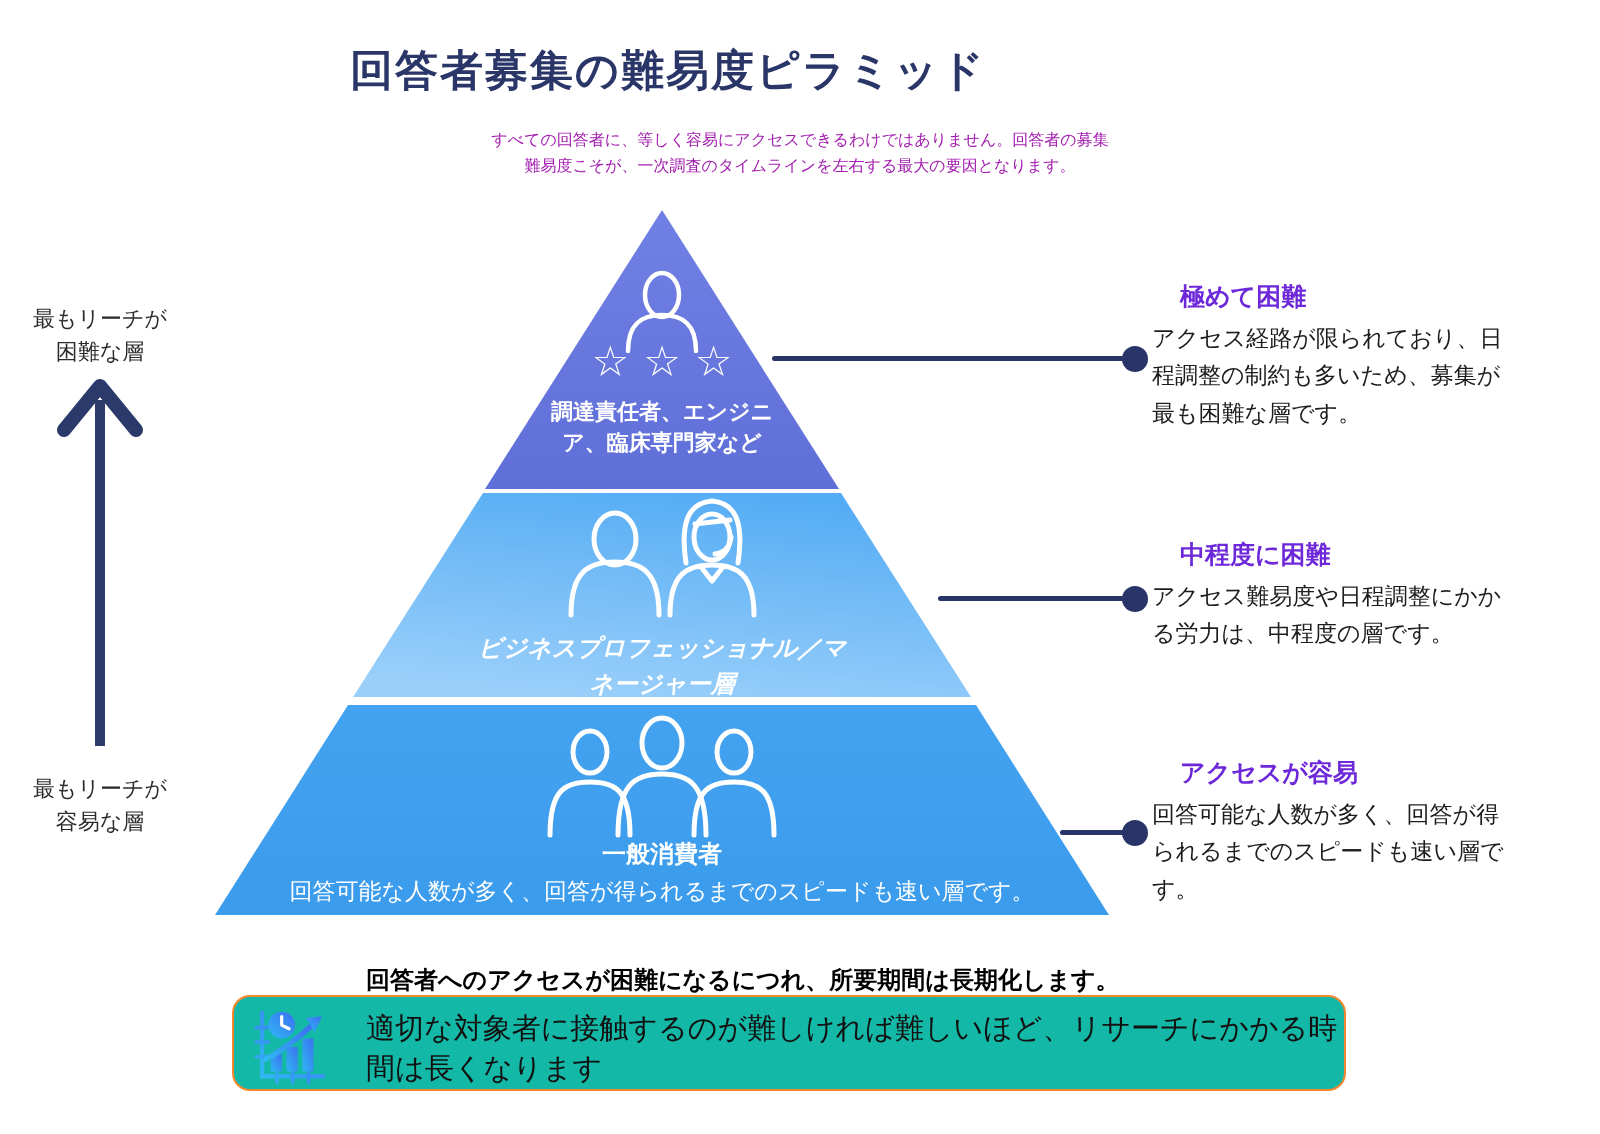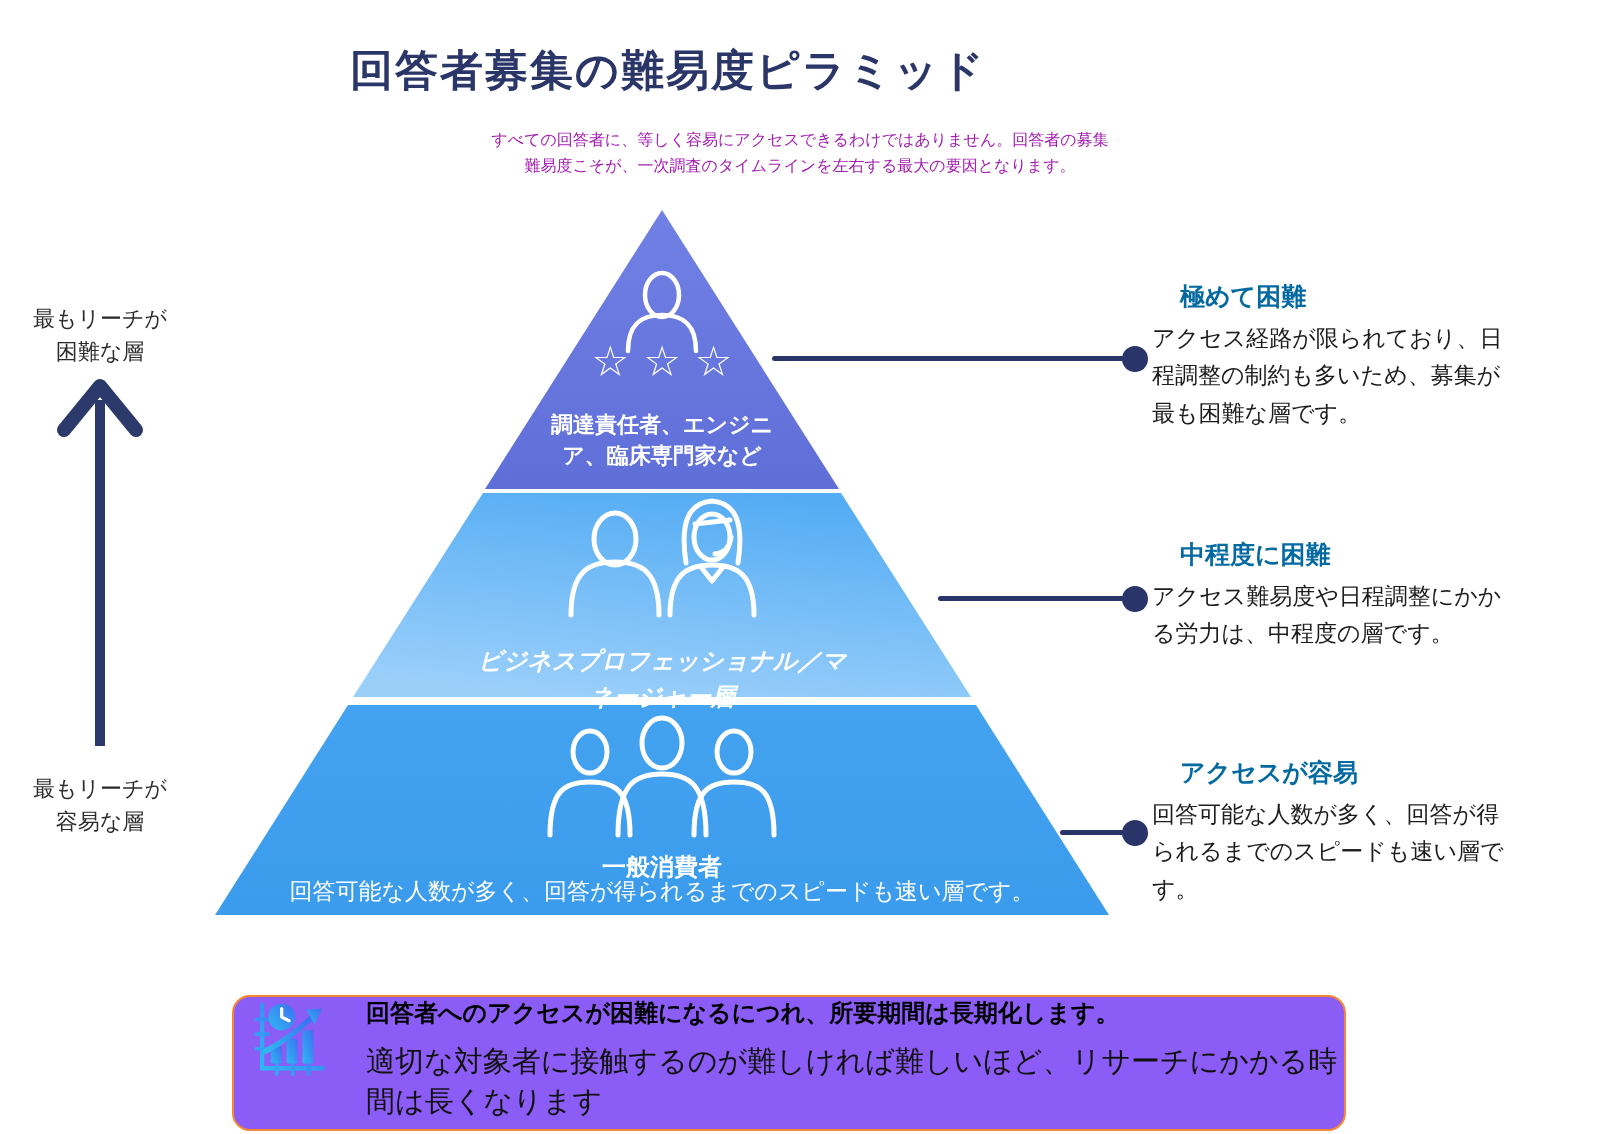--- a/index.html
+++ b/index.html
@@ -23,21 +23,20 @@
   .side-label.top { left:0; top:302px; }
   .side-label.bottom { left:0; top:772px; }
   .reach-arrow { position:absolute; left:52px; top:376px; }
 
   
   .pyramid-svg { position:absolute; left:212px; top:207px; }
 
   .tier-label {
     position:absolute; text-align:center; color:#ffffff; font-weight:700;
     white-space:pre-line;
-    margin-top:13px;
   }
   .tier1-stars {
     position:absolute; left:512px; top:341px; width:300px; text-align:center;
     color:#ffffff; font-size:42px; letter-spacing:14px; line-height:1;
     text-indent:14px;
   }
   .tier1-label { left:482px; top:396px; width:360px; font-size:22px; line-height:1.42; }
   .tier2-label { left:402px; top:630px; width:520px; font-size:24px; line-height:1.5;font-style:italic; }
   .tier3-title { left:482px; top:838px; width:360px; font-size:24px; }
   .tier3-desc {
@@ -50,33 +49,33 @@
   .connector::after {
     content:''; position:absolute; right:-24px; top:50%; transform:translateY(-50%);
     width:26px; height:26px; border-radius:50%; background:#293569;
   }
   .connector.c1 { left:772px; top:356px; width:352px; }
   .connector.c2 { left:938px; top:596px; width:186px; }
   .connector.c3 { left:1060px; top:830px; width:64px; }
 
   
   .annotation { position:absolute; left:1152px; width:400px; }
-  .annotation .ann-title { font-size:25px; font-weight:700; color:#0369a1; padding-left:28px; }
+  .annotation .ann-title { font-size:25px; font-weight:700; color:#6d28d9; padding-left:28px; }
   .annotation .ann-body {
     font-size:23px; color:#1c1c1c; line-height:1.62; margin-top:7px; white-space:pre-line;
   }
   .annotation.a1 { top:280px; }
   .annotation.a2 { top:538px; }
   .annotation.a3 { top:756px; }
 
   
   .callout {
-    position:absolute; left:232px; top:995px; width:1114px; height:136px;
-    border:2px solid #F5882E; border-radius:18px; background:#8b5cf6;
-    display:flex; align-items:flex-start; padding-left:16px;
+    position:absolute; left:232px; top:995px; width:1114px; height:96px;
+    border:2px solid #F5882E; border-radius:18px; background:#14b8a6;
+    display:flex; align-items:flex-end; padding-left:16px;
   }
   .callout-icon { flex:0 0 auto; }
   .callout-text { margin-left:38px; }
   .callout-heading { font-size:24px; font-weight:700; color:#000000; }
   .callout-body { font-size:29px; color:#111111; margin-top:13px; }
 </style>
 </head>
 <body>
 
 <div class="canvas">

